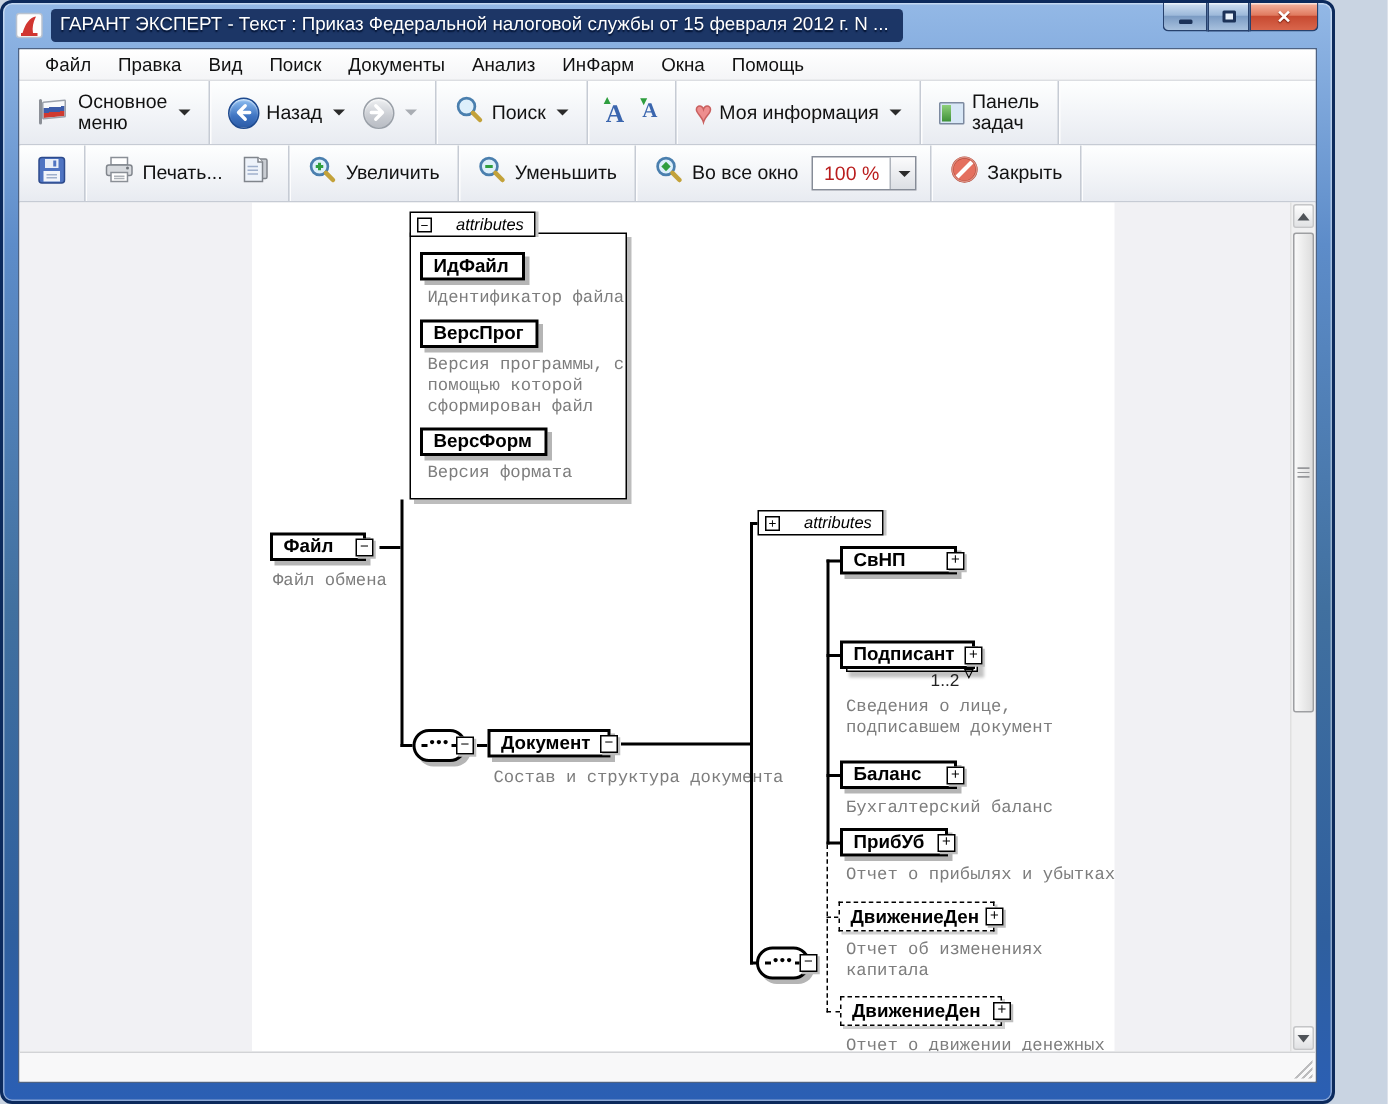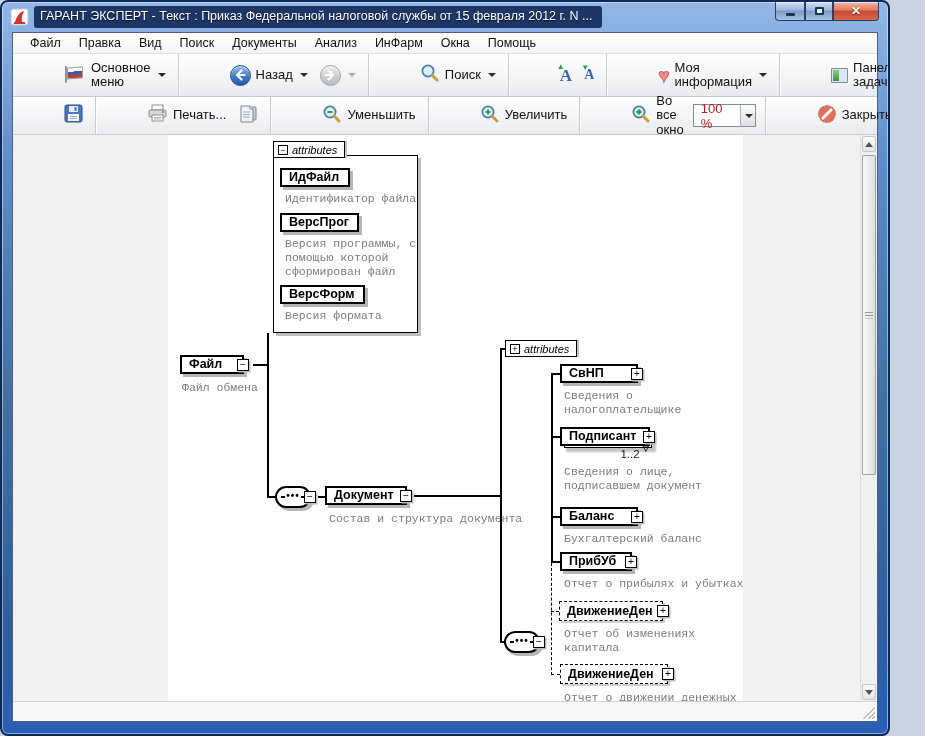--- a/index.html
+++ b/index.html
@@ -42,21 +42,21 @@
 
   .menubar{
     height:21px; background:linear-gradient(#ffffff,#f4f5f7); border-bottom:1px solid #dcdee2;
     display:flex; align-items:center; padding-left:8px; flex:none;
   }
   .menu-item{ font-size:12.5px; color:#111; padding:2px 9px; cursor:default; }
 
   .toolbar{ background:linear-gradient(#feffff,#e8ebf1); border-bottom:1px solid #c6cbd4; display:flex; align-items:stretch; flex:none; }
   .toolbar.tb1{ height:43px; }
   .toolbar.tb2{ height:38px; }
-  .tgroup{ display:flex; align-items:center; gap:6px; padding:0 9px; border-right:1px solid #c6cbd4; box-shadow:1px 0 0 #fdfdfe;margin-left:39px; }
+  .tgroup{ display:flex; align-items:center; gap:6px; padding:0 9px; border-right:1px solid #c6cbd4; box-shadow:1px 0 0 #fdfdfe; }
   .tlabel{ font-size:13px; color:#121212; white-space:pre-line; line-height:1.08; }
   .caret{ width:0; height:0; border-left:4px solid transparent; border-right:4px solid transparent; border-top:4px solid #2a2a2a; margin-left:2px; }
   .caret.dis{ border-top-color:#a9adb3; }
   .tbtn{ display:flex; align-items:center; gap:5px; padding:2px 3px; border-radius:3px; }
 
   
   .ico{ position:relative; flex:none; display:inline-block; }
   .flag-pole{ position:absolute; left:1px; top:1px; width:2px; height:17px; background:#8b8f96; border-radius:1px; }
   .flag-cloth{ position:absolute; left:3px; top:2px; width:16px; height:12px; border:1px solid #9ba1ab;
     background:linear-gradient(#f8f9fb 0 34%, #3d5ca9 34% 67%, #cf3a30 67%); transform:skewY(-5deg); border-radius:1px; }
@@ -91,21 +91,21 @@
   .ebox.stacked{ box-shadow:3px 3px 0 -2px #fff, 3px 3px 0 -1px #000, 6px 6px 2px #c2c2c2; }
   .notch{ position:absolute; right:-1px; bottom:-9px; font-size:8px; color:#000; }
   .pm{ position:absolute; right:-7px; top:50%; transform:translateY(-50%); width:12px; height:12px;
     background:#fff; border:1px solid #000; font-size:10px; line-height:9px; text-align:center; font-weight:normal;
     box-shadow:1.5px 1.5px 0 #bdbdbd; }
   .pm.minus::after{ content:"−"; } .pm.plus::after{ content:"+"; }
 
   .abox-wrap{ position:absolute; background:#fff; border:1.4px solid #000; box-shadow:3px 3px 0 #bdbdbd; }
   .atab{
     position:absolute; background:#fff; border:1.4px solid #000; height:17px;
-    display:flex; align-items:center; gap:4px; padding:0 7px 0 4px; font-size:11px; font-style:italic;
+    display:flex; align-items:center; gap:16px; padding:0 7px 0 4px; font-size:11px; font-style:italic;
     box-shadow:2px 0 0 #c6c6c6; z-index:2; white-space:nowrap;
   }
   .atab .pmi{ width:10px; height:10px; border:1px solid #000; font-size:9px; line-height:8px; text-align:center; font-style:normal; background:#fff; }
   .pmi.minus::after{ content:"−"; } .pmi.plus::after{ content:"+"; }
 
   .seq{
     position:absolute; width:36px; height:22px; background:#fff; border:2px solid #000; border-radius:11px;
     display:flex; align-items:center; padding:0 4px; box-shadow:3px 3px 0 #b5b5b5;
   }
   .seq i{ flex:1; height:1.5px; background:#000; }
@@ -284,37 +284,37 @@
               </svg>
           </span>
         </div>
       </div>
       <div class="tgroup">
         <div class="tbtn">
           <span class="ico">
             <svg width="20" height="20" viewBox="0 0 20 20">
                 <circle cx="8" cy="8" r="5.6" fill="#ddeffb" stroke="#4a7fae" stroke-width="1.8"></circle>
                 <line x1="5.5" y1="8" x2="10.5" y2="8" stroke="#2f9e3f" stroke-width="2"></line>
+                <line x1="8" y1="5.5" x2="8" y2="10.5" stroke="#2f9e3f" stroke-width="2"></line>
                 <line x1="12.3" y1="12.3" x2="17" y2="17" stroke="#c3a23a" stroke-width="3" stroke-linecap="round"></line>
               </svg>
           </span>
-          <span class="tlabel">Уменьшить</span>
+          <span class="tlabel">Увеличить</span>
         </div>
       </div>
       <div class="tgroup">
         <div class="tbtn">
           <span class="ico">
             <svg width="20" height="20" viewBox="0 0 20 20">
                 <circle cx="8" cy="8" r="5.6" fill="#ddeffb" stroke="#4a7fae" stroke-width="1.8"></circle>
                 <line x1="5.5" y1="8" x2="10.5" y2="8" stroke="#2f9e3f" stroke-width="2"></line>
-                <line x1="8" y1="5.5" x2="8" y2="10.5" stroke="#2f9e3f" stroke-width="2"></line>
                 <line x1="12.3" y1="12.3" x2="17" y2="17" stroke="#c3a23a" stroke-width="3" stroke-linecap="round"></line>
               </svg>
           </span>
-          <span class="tlabel">Увеличить</span>
+          <span class="tlabel">Уменьшить</span>
         </div>
       </div>
       <div class="tgroup">
         <div class="tbtn">
           <span class="ico">
             <svg width="20" height="20" viewBox="0 0 20 20">
                 <circle cx="8" cy="8" r="5.6" fill="#ddeffb" stroke="#4a7fae" stroke-width="1.8"></circle>
                 <rect x="5.8" y="5.8" width="4.4" height="4.4" fill="#2f9e3f" transform="rotate(45 8 8)"></rect>
                 <line x1="12.3" y1="12.3" x2="17" y2="17" stroke="#c3a23a" stroke-width="3" stroke-linecap="round"></line>
               </svg>
@@ -417,22 +417,20 @@
         <div class="line" style="left:538px;top:301px;width:9px;height:1.5px"></div>
         <div class="line" style="left:538px;top:381px;width:9px;height:1.5px"></div>
         <div class="line" style="left:538px;top:426px;width:9px;height:1.5px"></div>
         <div class="dline-h" style="left:538px;top:476px;width:8px"></div>
         <div class="dline-h" style="left:538px;top:539px;width:9px"></div>
 
         <div class="ebox" style="left:547px;top:229px;min-width:78px">
           <span>СвНП</span>
           <span class="pm plus"></span>
         </div>
-        <div class="cap" style="left:551px;top:254px">Сведения о
-налогоплательщике</div>
 
         <div class="ebox stacked" style="left:547px;top:292px;min-width:90px">
           <span>Подписант</span>
           <span class="pm plus"></span>
           <span class="notch">▽</span>
         </div>
         <div class="occurs" style="left:592px;top:313px;width:50px;text-align:center">1..2</div>
         <div class="cap" style="left:551px;top:330px">Сведения о лице,
 подписавшем документ</div>
 

